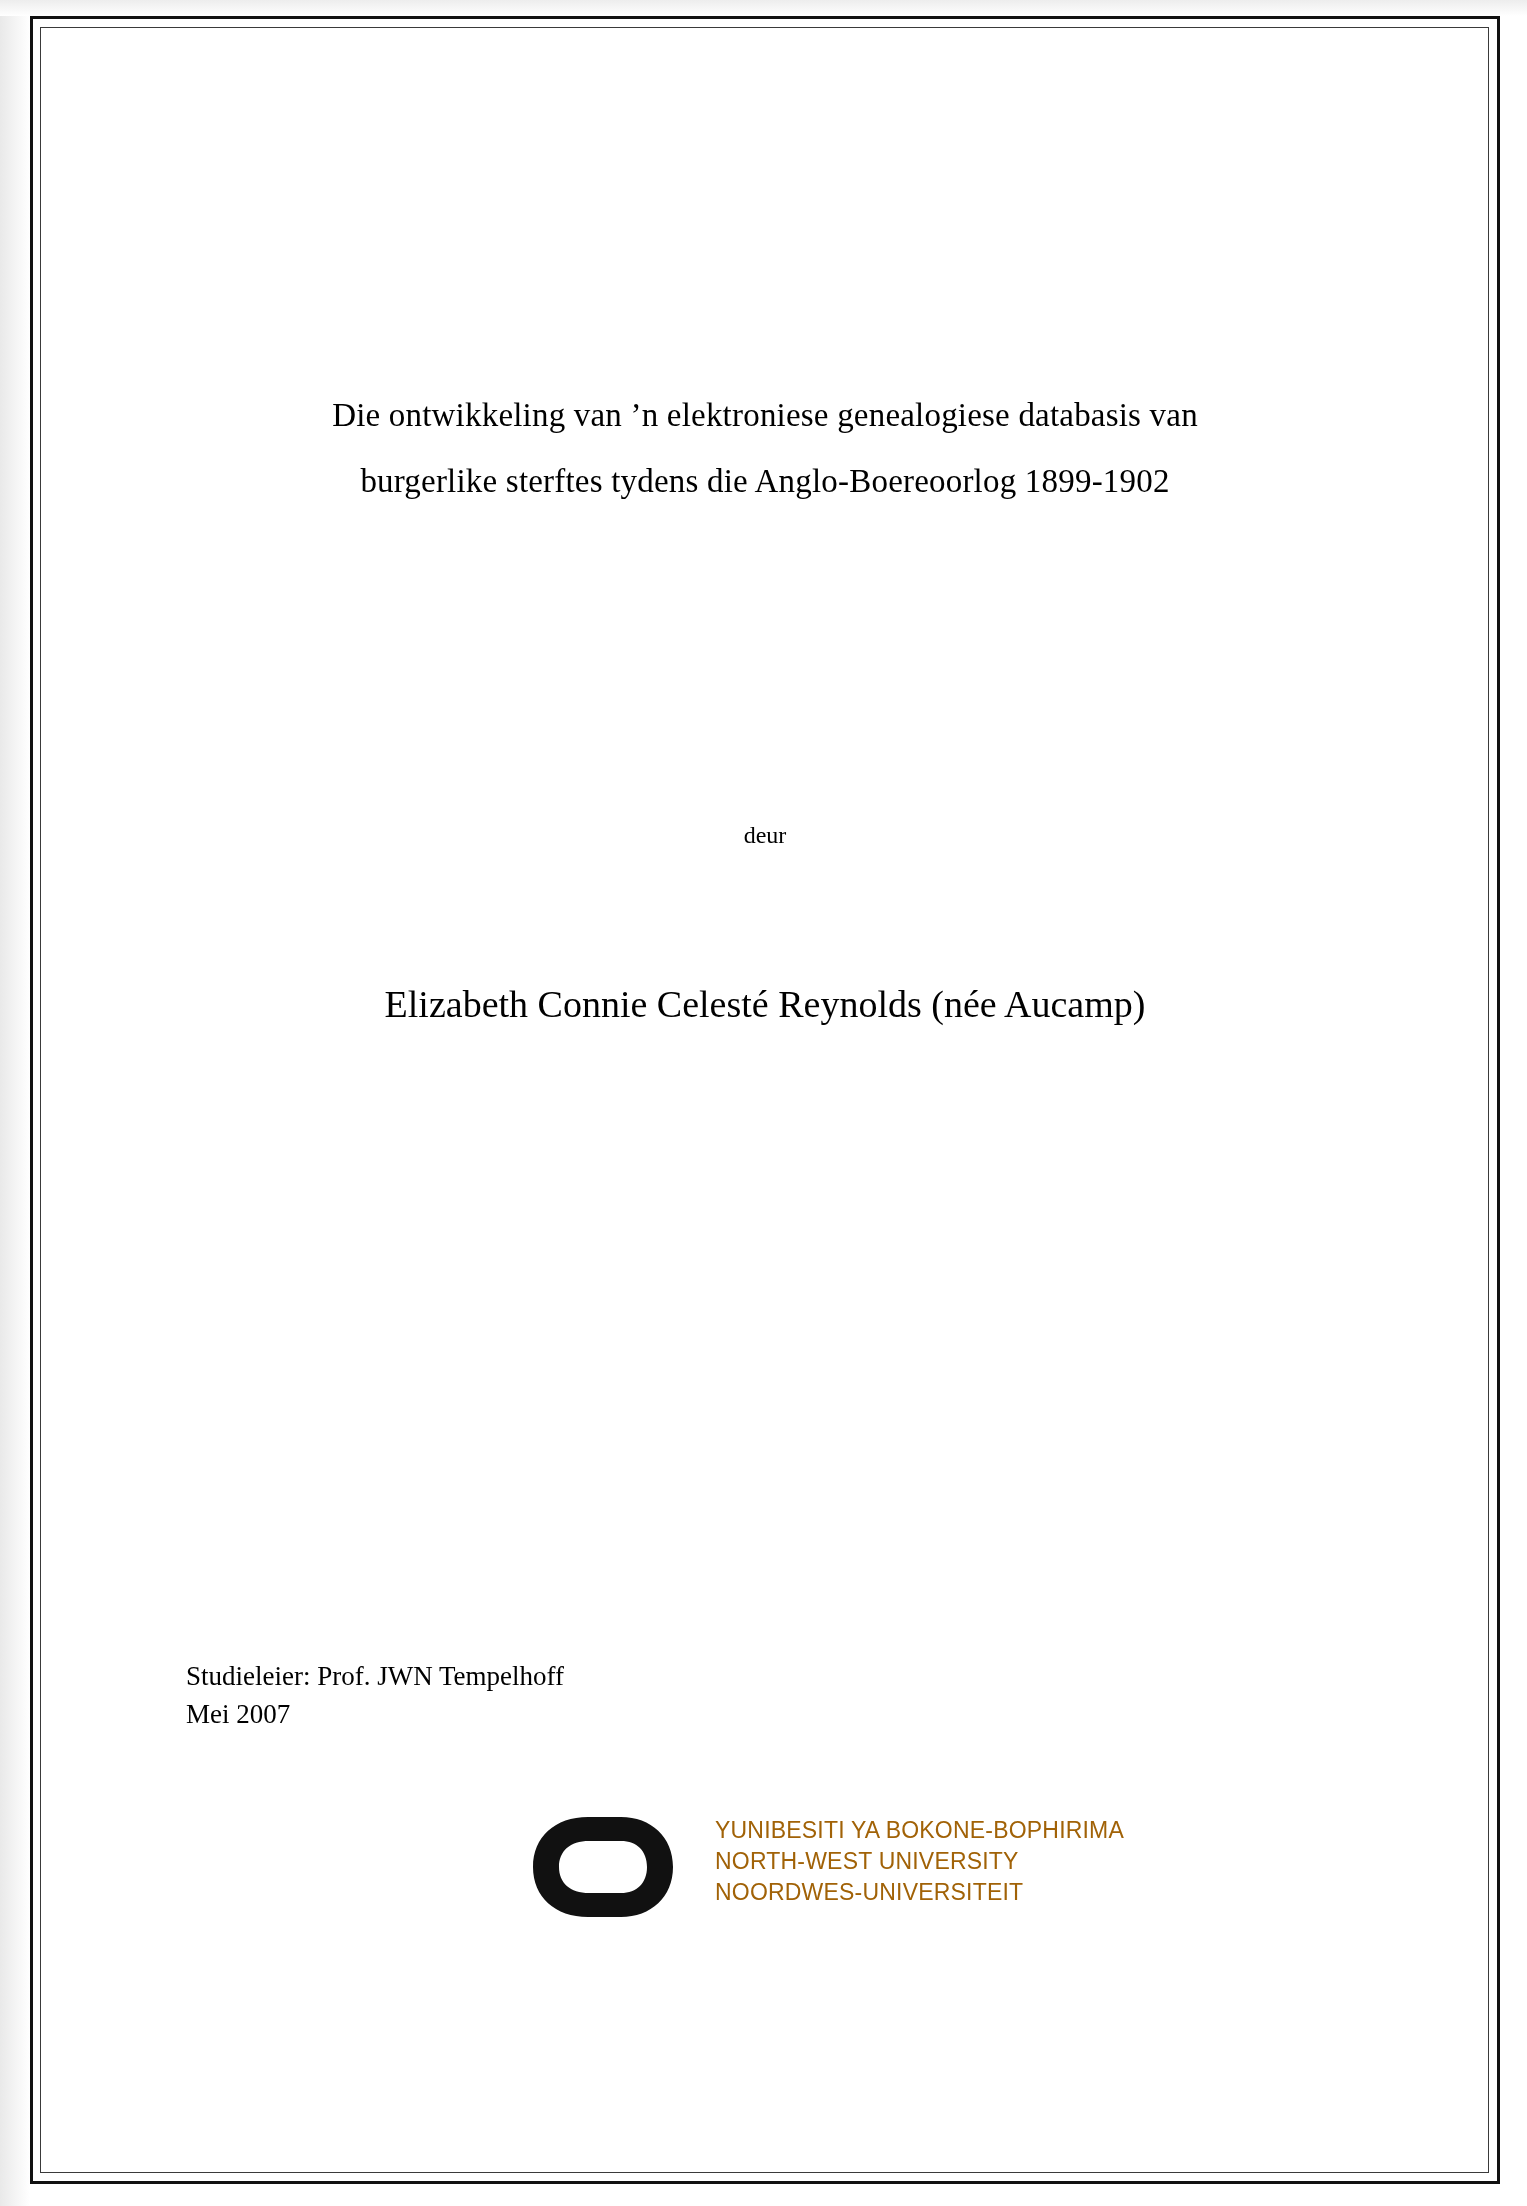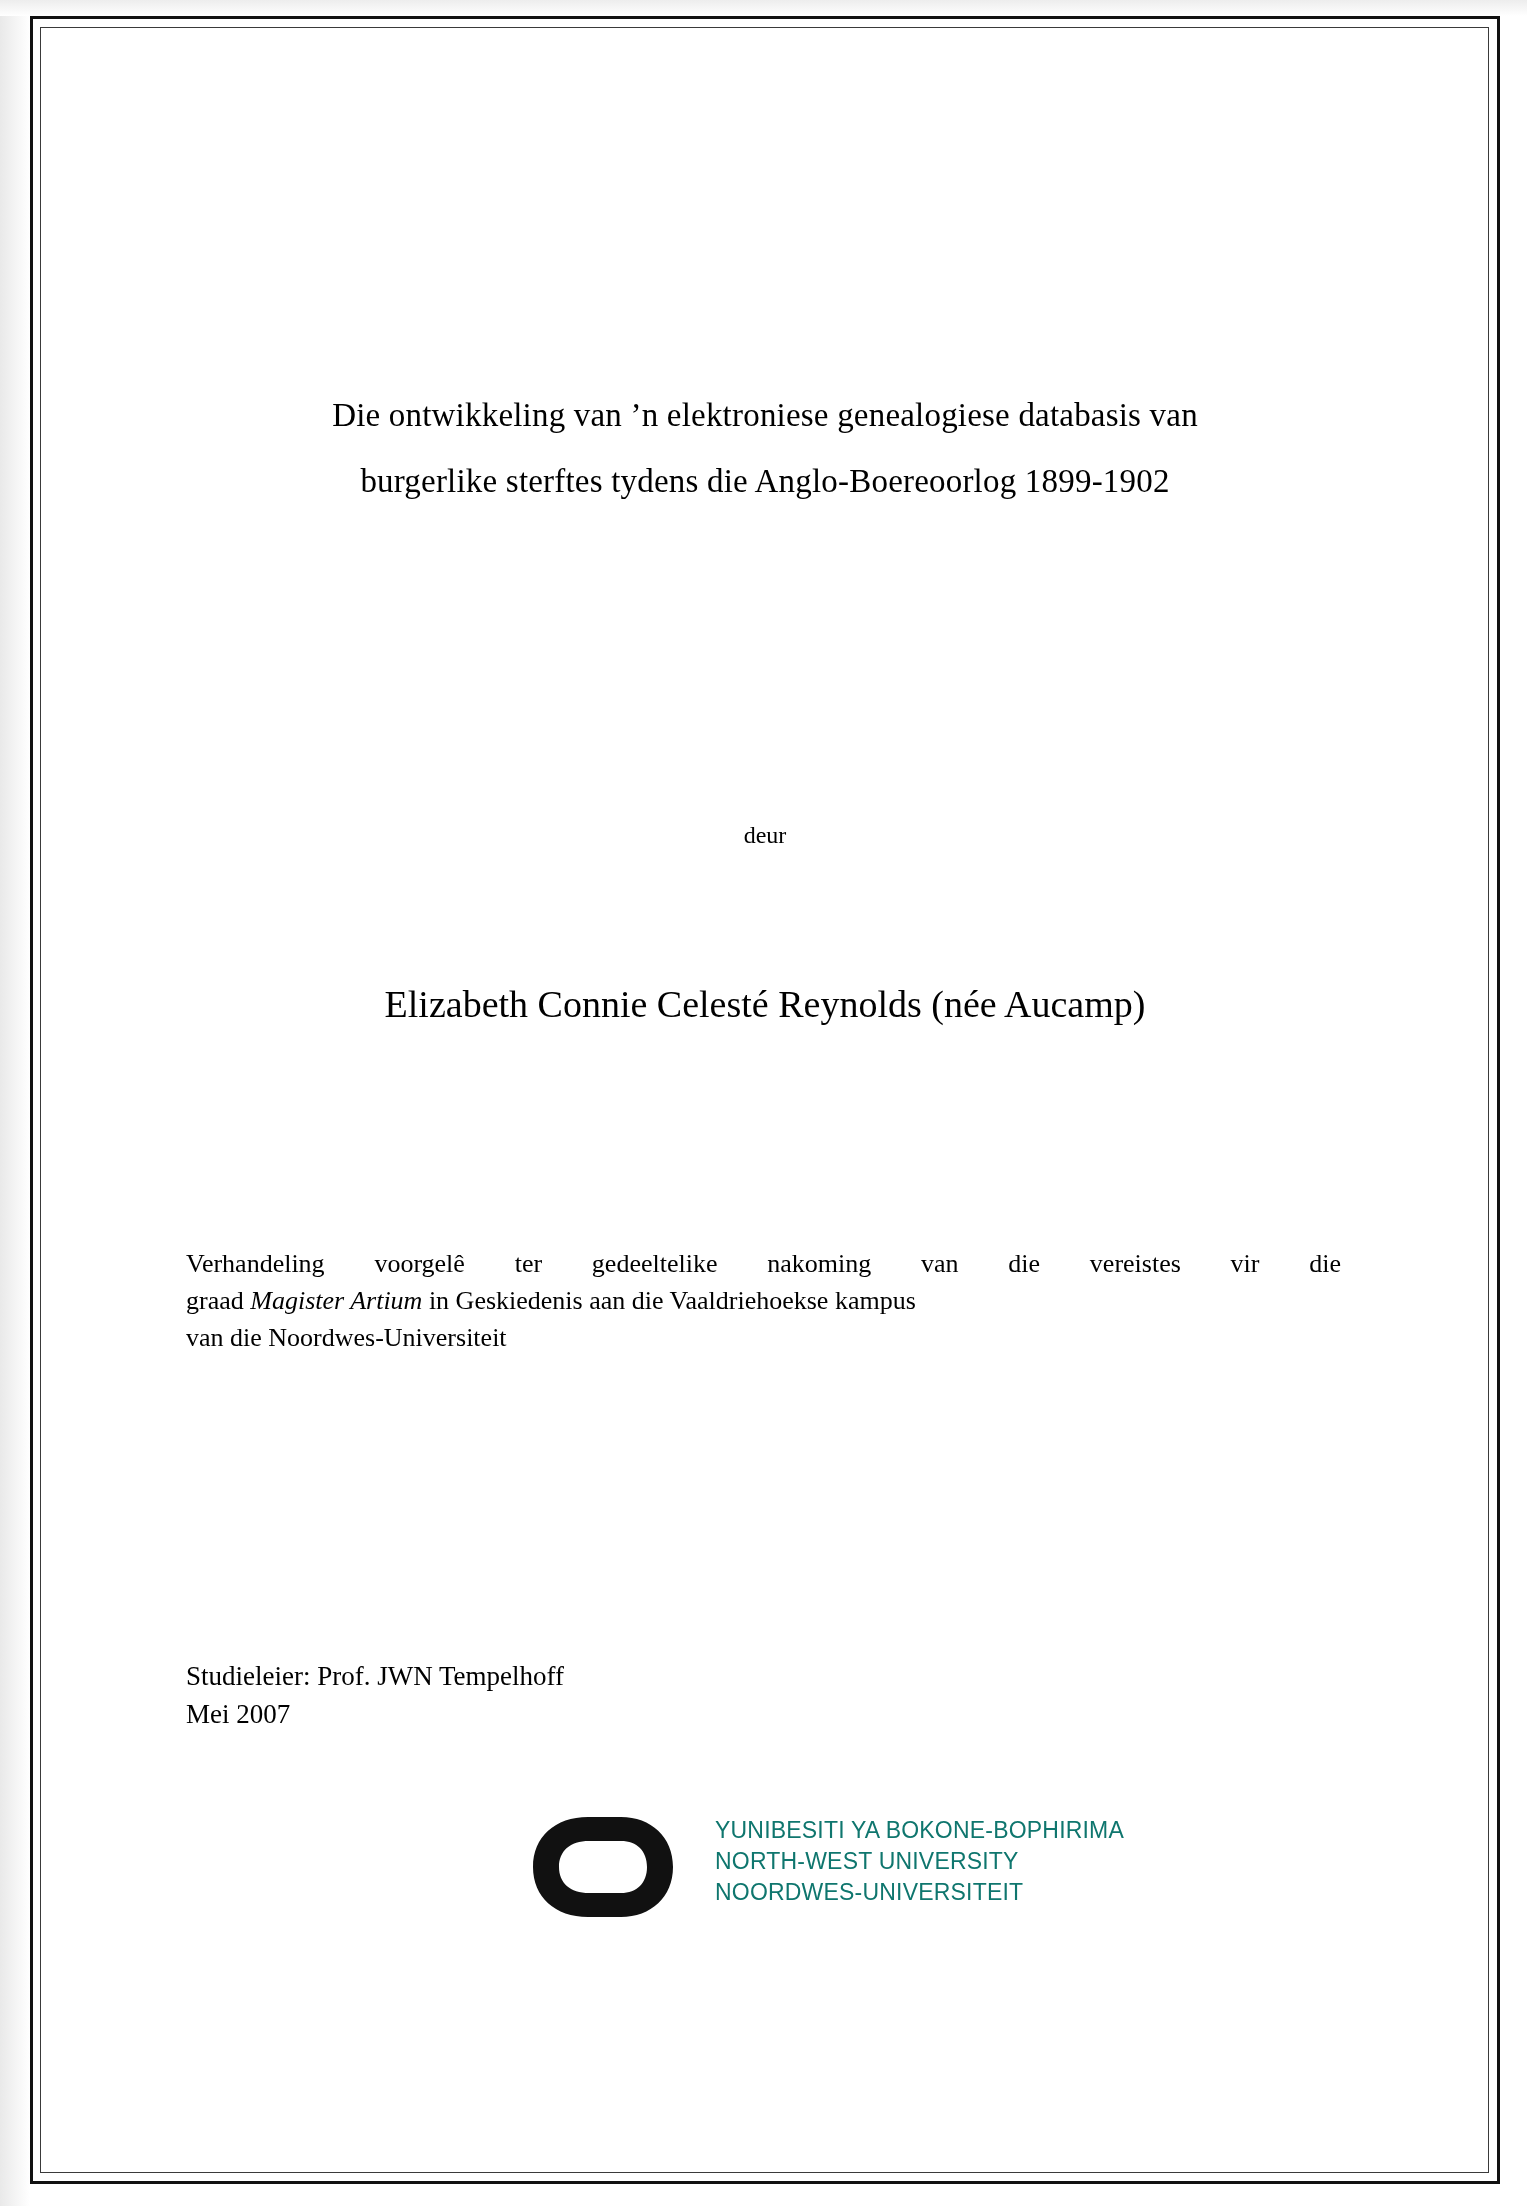--- a/index.html
+++ b/index.html
@@ -130,21 +130,21 @@
     height: 108px;
   }
   .logo-text {
     position: absolute;
     left: 235px;
     top: 8px;
     font-family: "Liberation Sans", sans-serif;
     font-size: 23px;
     line-height: 31px;
     letter-spacing: 0.2px;
-    color: #0f766e;
+    color: #a16207;
     white-space: nowrap;
   }
 
   
   .scan-shade-left {
     position: absolute;
     left: 0;
     top: 0;
     width: 30px;
     height: 2206px;
@@ -174,25 +174,20 @@
 
     <div class="title-block">
       <div class="title-line">Die ontwikkeling van ’n elektroniese genealogiese databasis van</div>
       <div class="title-line">burgerlike sterftes tydens die Anglo-Boereoorlog 1899-1902</div>
     </div>
 
     <div class="deur">deur</div>
 
     <div class="author">Elizabeth Connie Celesté Reynolds (née Aucamp)</div>
 
-    <div class="declaration">
-      <div class="just">Verhandeling voorgelê ter gedeeltelike nakoming van die vereistes vir die</div>
-      <div class="line2"><span>graad </span><span class="italic">Magister Artium</span><span> in Geskiedenis aan die Vaaldriehoekse kampus</span></div>
-      <div class="line3">van die Noordwes-Universiteit</div>
-    </div>
 
     <div class="supervisor-block">
       <div>Studieleier: Prof. JWN Tempelhoff</div>
       <div>Mei 2007</div>
     </div>
 
     <div class="logo-block">
       <div class="logo-mark">
         <svg viewBox="0 0 160 108" width="160" height="108" aria-hidden="true">
 

